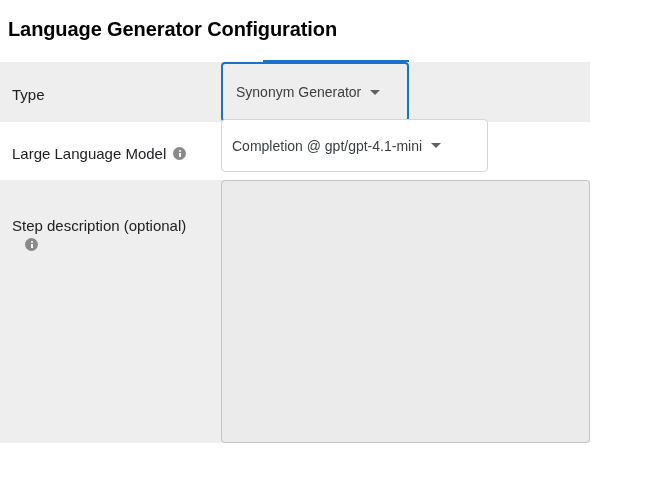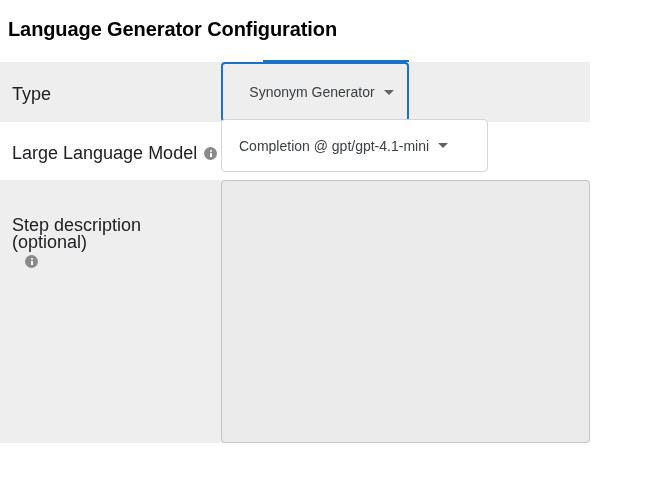--- a/index.html
+++ b/index.html
@@ -43,21 +43,21 @@
     box-sizing: border-box;
   }
   .row.zebra-shaded { background: #eeeeee; }
   .row.zebra-plain  { background: #ffffff; }
 
   .row-label {
     box-sizing: border-box;
     width: 221px;
     flex: 0 0 221px;
     padding-left: 12px;
-    font-size: 18px;
+    font-size: 15px;
     color: #202124;
     line-height: 17px;
   }
   .row-label .label-line {
     display: flex;
     align-items: center;
     gap: 7px;
   }
   .row-field {
     flex: 1 1 auto;
@@ -144,30 +144,29 @@
 
   
   .dropdown-type {
     left: 0px;
     top: 0px;
     width: 188px;
     height: 60px;
     padding-left: 13px;
     background: #eeeeee;
     border: 2px solid #1a73c8;
-    justify-content: center;
   }
 
   
   .dropdown-llm {
     left: 0px;
     top: -3px;
     width: 267px;
     height: 53px;
-    padding-left: 17px;
+    padding-left: 10px;
     background: #ffffff;
     border: 1px solid #d6d6d6;
     box-shadow: 0 0 0 0 rgba(0,0,0,0);
   }
 
   
   .step-textarea {
     position: absolute;
     left: 0px;
     top: 0px;

